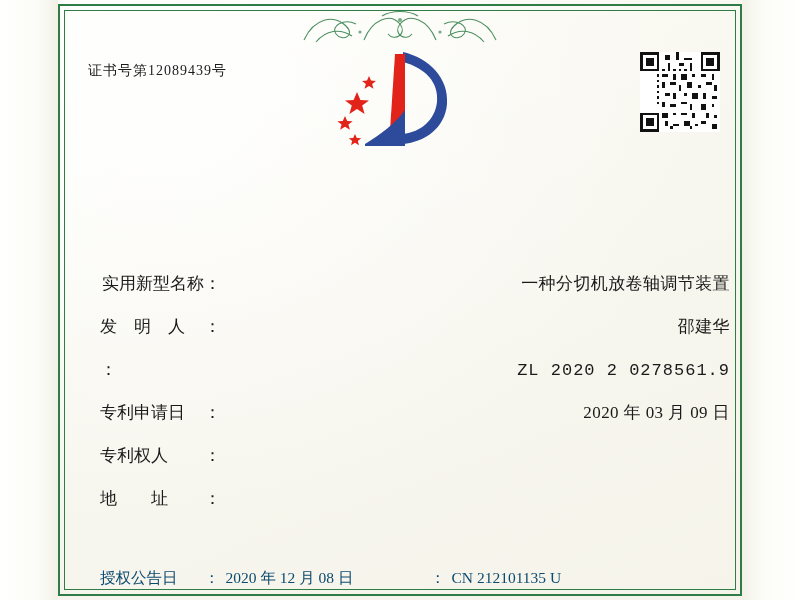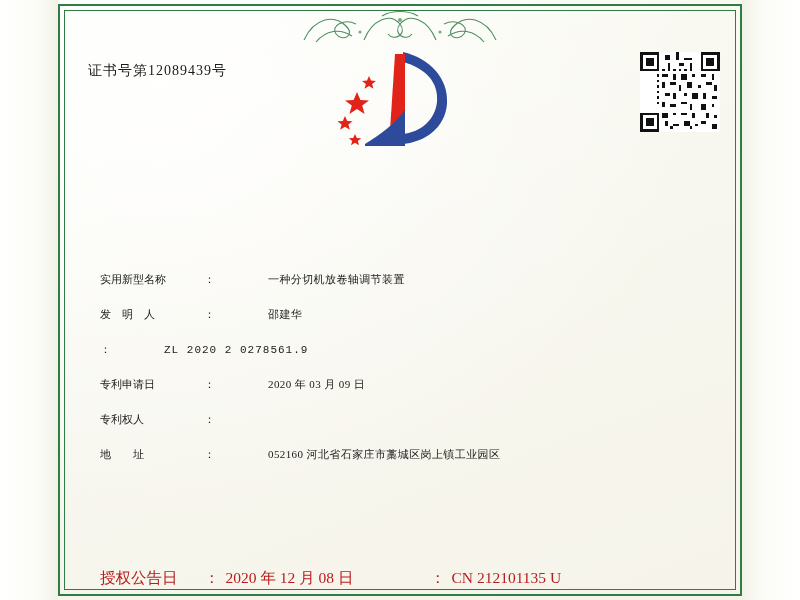--- a/index.html
+++ b/index.html
@@ -116,23 +116,24 @@
     position: absolute;
     left: 100px;
     top: 272px;
     right: 70px;
   }
 
   .field-row {
     display: flex;
     align-items: baseline;
     margin-bottom: 20px;
-    font-size: 11px;
+    font-size: 17px;
     color: #1a1a1a;
     white-space: nowrap;
+    text-align: right;
   }
   .field-label {
     width: 104px;
     flex: 0 0 104px;
     letter-spacing: 0px;
   }
   .field-label.spread {
     display: flex;
     justify-content: space-between;
   }
@@ -150,21 +151,21 @@
     letter-spacing: 1px;
   }
 
   .bottom-row {
     position: absolute;
     left: 100px;
     right: 80px;
     top: 568px;
     display: flex;
     font-size: 15.5px;
-    color: #b91c1c;
+    color: #0c4a6e;
     white-space: nowrap;
   }
   .bottom-col {
     display: flex;
     align-items: baseline;
   }
   .bottom-col.left { width: 330px; flex: 0 0 330px; }
   .bottom-col .bl {
     width: 104px;
     flex: 0 0 104px;
@@ -340,21 +341,20 @@
     </div>
 
     <div class="field-row">
       <span class="field-label spread">专利权人</span>
       <span class="field-colon">：</span>
     </div>
 
     <div class="field-row">
       <span class="field-label spread">地　　址</span>
       <span class="field-colon">：</span>
-      <span class="field-value">052160 河北省石家庄市藁城区岗上镇工业园区</span>
     </div>
 
   </div>
 
   <div class="bottom-row">
     <div class="bottom-col left">
       <span class="bl">授权公告日</span>
       <span class="field-colon">：</span>
       <span>2020 年 12 月 08 日</span>
     </div>

